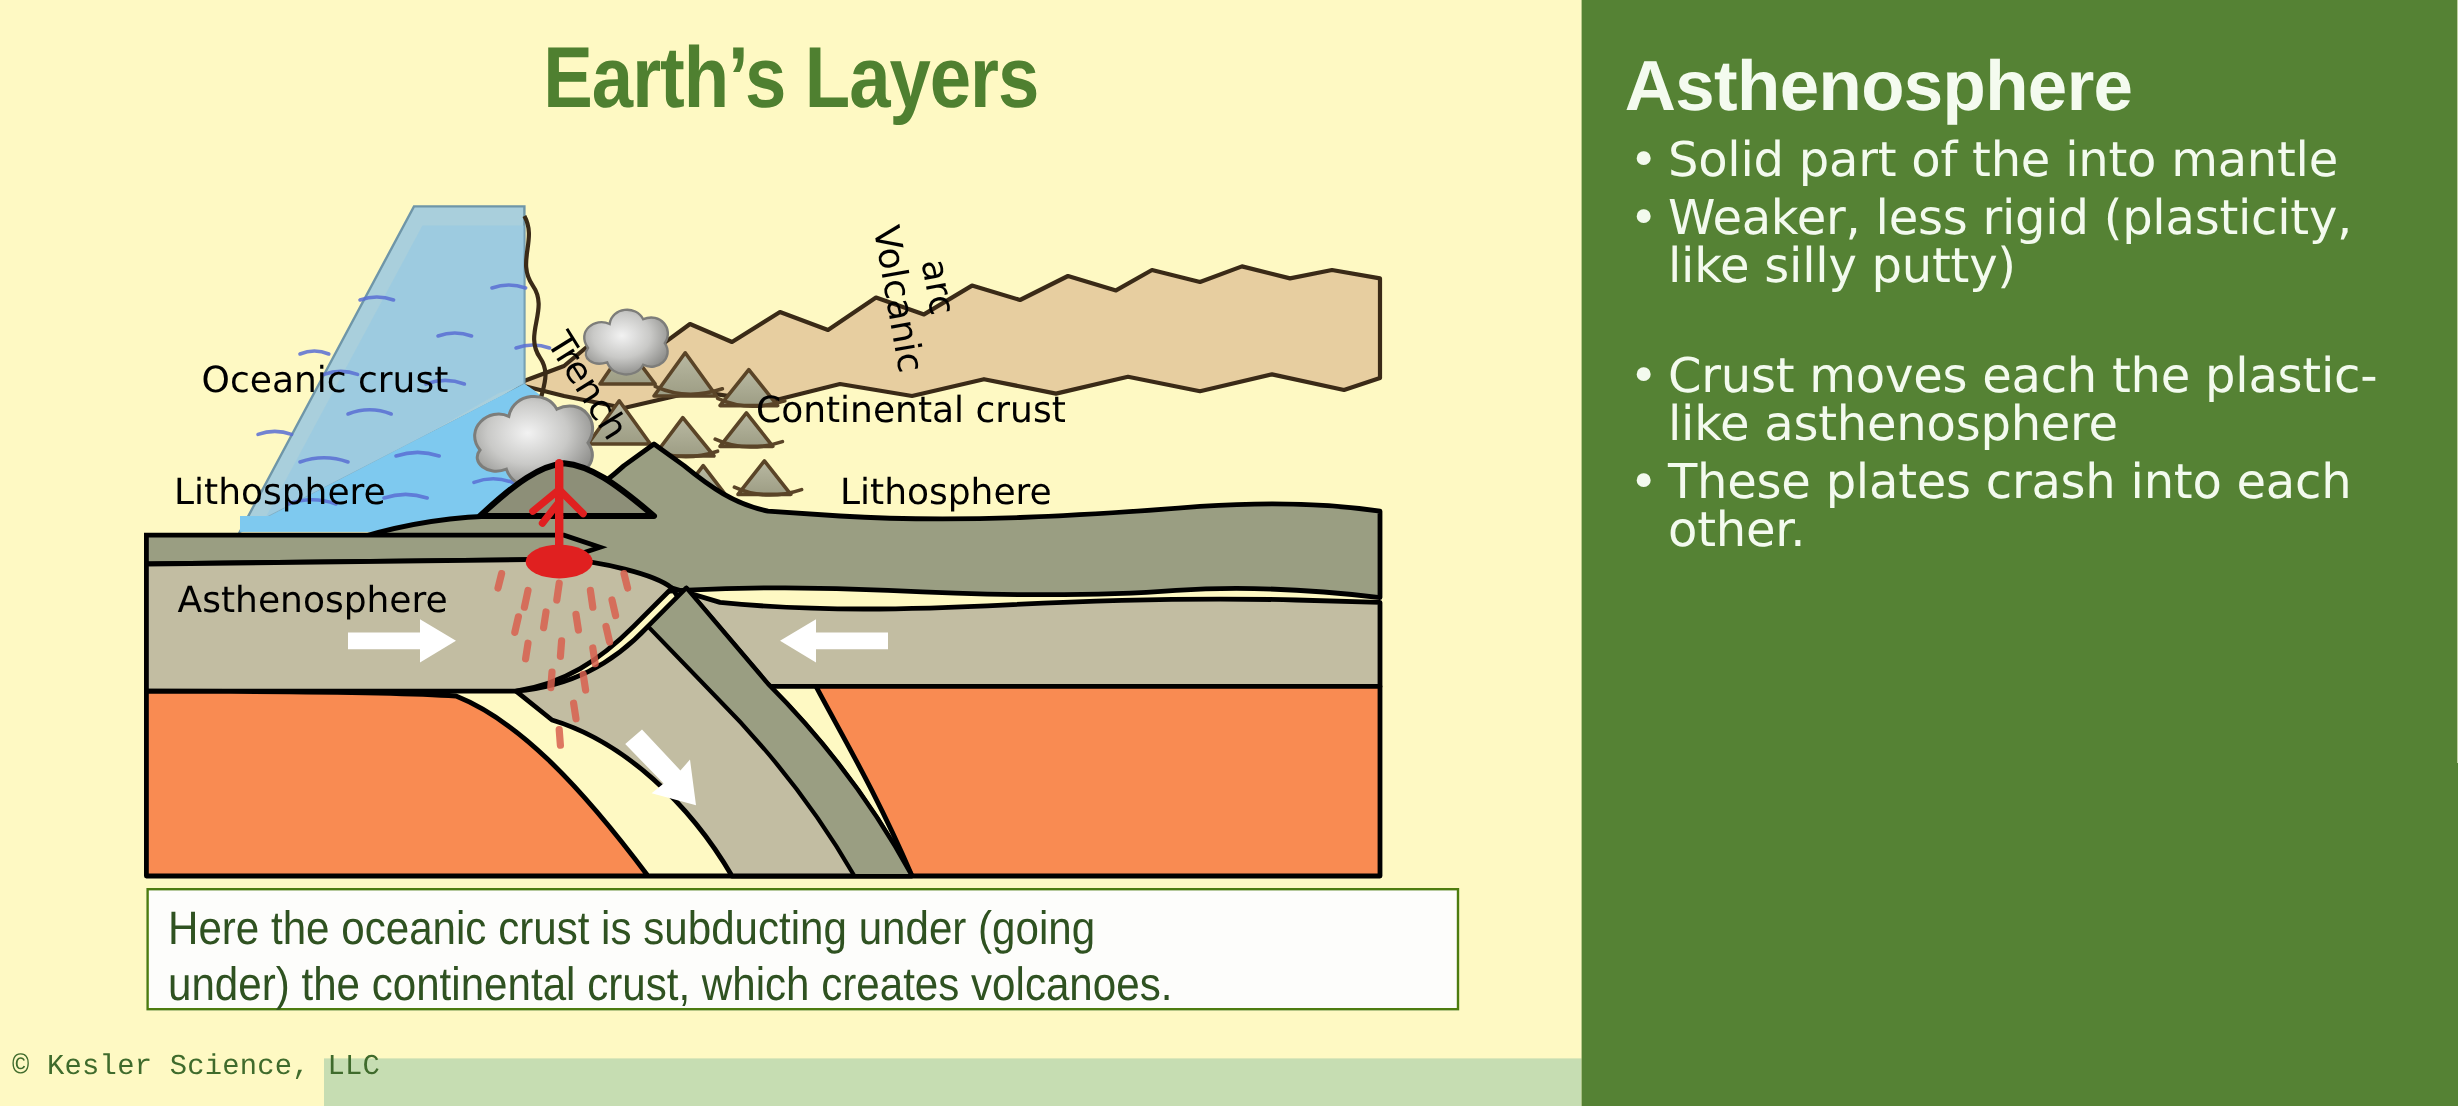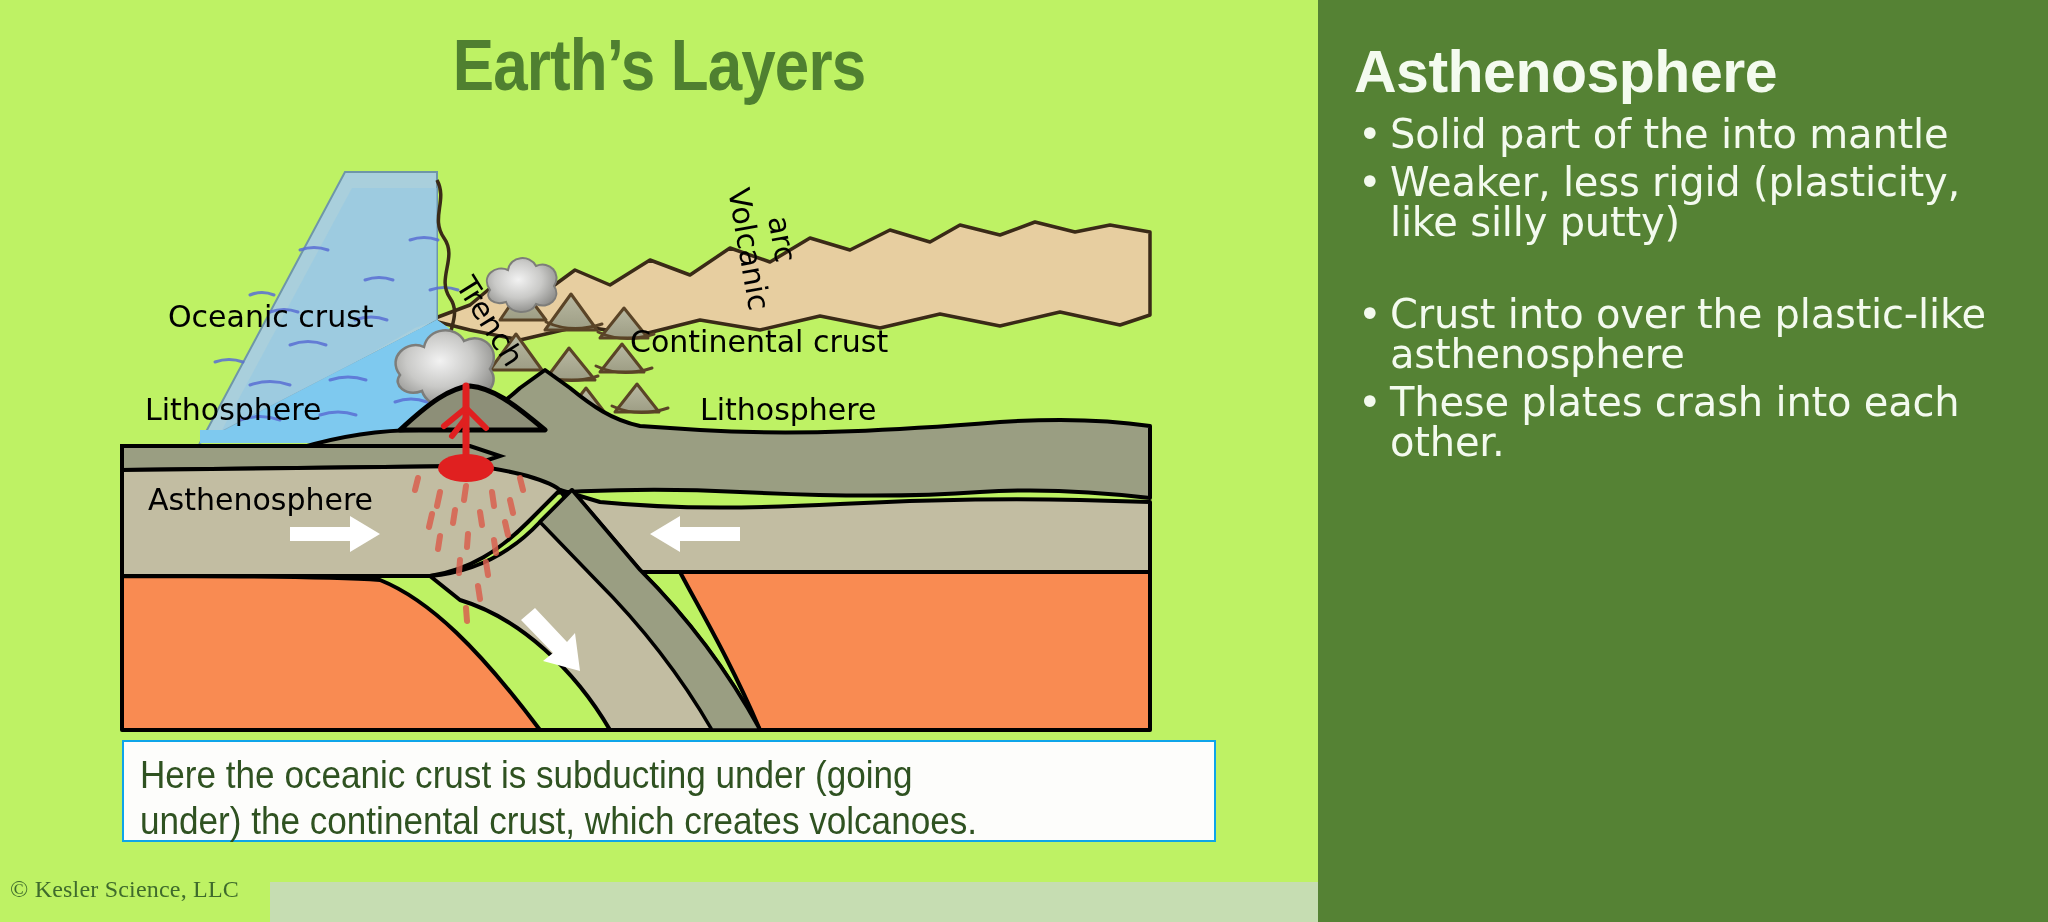--- a/index.html
+++ b/index.html
@@ -10,21 +10,21 @@
   body {
     width: 2048px;
     height: 922px;
     overflow: hidden;
     font-family: "Liberation Sans", sans-serif;
   }
   #slide {
     position: relative;
     width: 2048px;
     height: 922px;
-    background: #bef264;
+    background: #fef9c3;
   }
 
   
   #right-panel {
     position: absolute;
     left: 1318px;
     top: 0;
     width: 730px;
     height: 922px;
     background: #558234;
@@ -98,21 +98,21 @@
     font-size: 30px;
   }
 
   
   #caption-box {
     position: absolute;
     left: 122px;
     top: 740px;
     width: 1094px;
     height: 102px;
-    border: 2px solid #0ea5e9;
+    border: 2px solid #4d7c0f;
     background: #fdfdfb;
     box-sizing: border-box;
     padding: 10px 14px 0 16px;
   }
   #caption-text {
     color: #2f5221;
     font-size: 39px;
     line-height: 1.18;
     font-family: "Liberation Sans Narrow", "Liberation Sans", sans-serif;
     transform: scaleX(0.9);
@@ -128,21 +128,21 @@
     width: 1048px;
     height: 40px;
     background: #c6ddb2;
   }
   #copyright {
     position: absolute;
     left: 10px;
     top: 876px;
     color: #3f6b2c;
     font-size: 24px;
-    font-family: Liberation Serif, serif;
+    font-family: Liberation Mono, monospace;
     letter-spacing: 0.2px;
   }
 </style>
 </head>
 <body>
 
 <div id="slide">
 
   <div id="slide-title">Earth’s Layers</div>
 
@@ -330,21 +330,21 @@
         <span class="dot">•</span>
         <span>Solid part of the into mantle</span>
       </li>
       <li class="bullet-item">
         <span class="dot">•</span>
         <span>Weaker, less rigid (plasticity, like silly putty)</span>
       </li>
       <li class="bullet-item spacer"></li>
       <li class="bullet-item">
         <span class="dot">•</span>
-        <span>Crust into over the plastic-like asthenosphere</span>
+        <span>Crust moves each the plastic-like asthenosphere</span>
       </li>
       <li class="bullet-item">
         <span class="dot">•</span>
         <span>These plates crash into each other.</span>
       </li>
     </ul>
   </div>
 
 </div>
 

